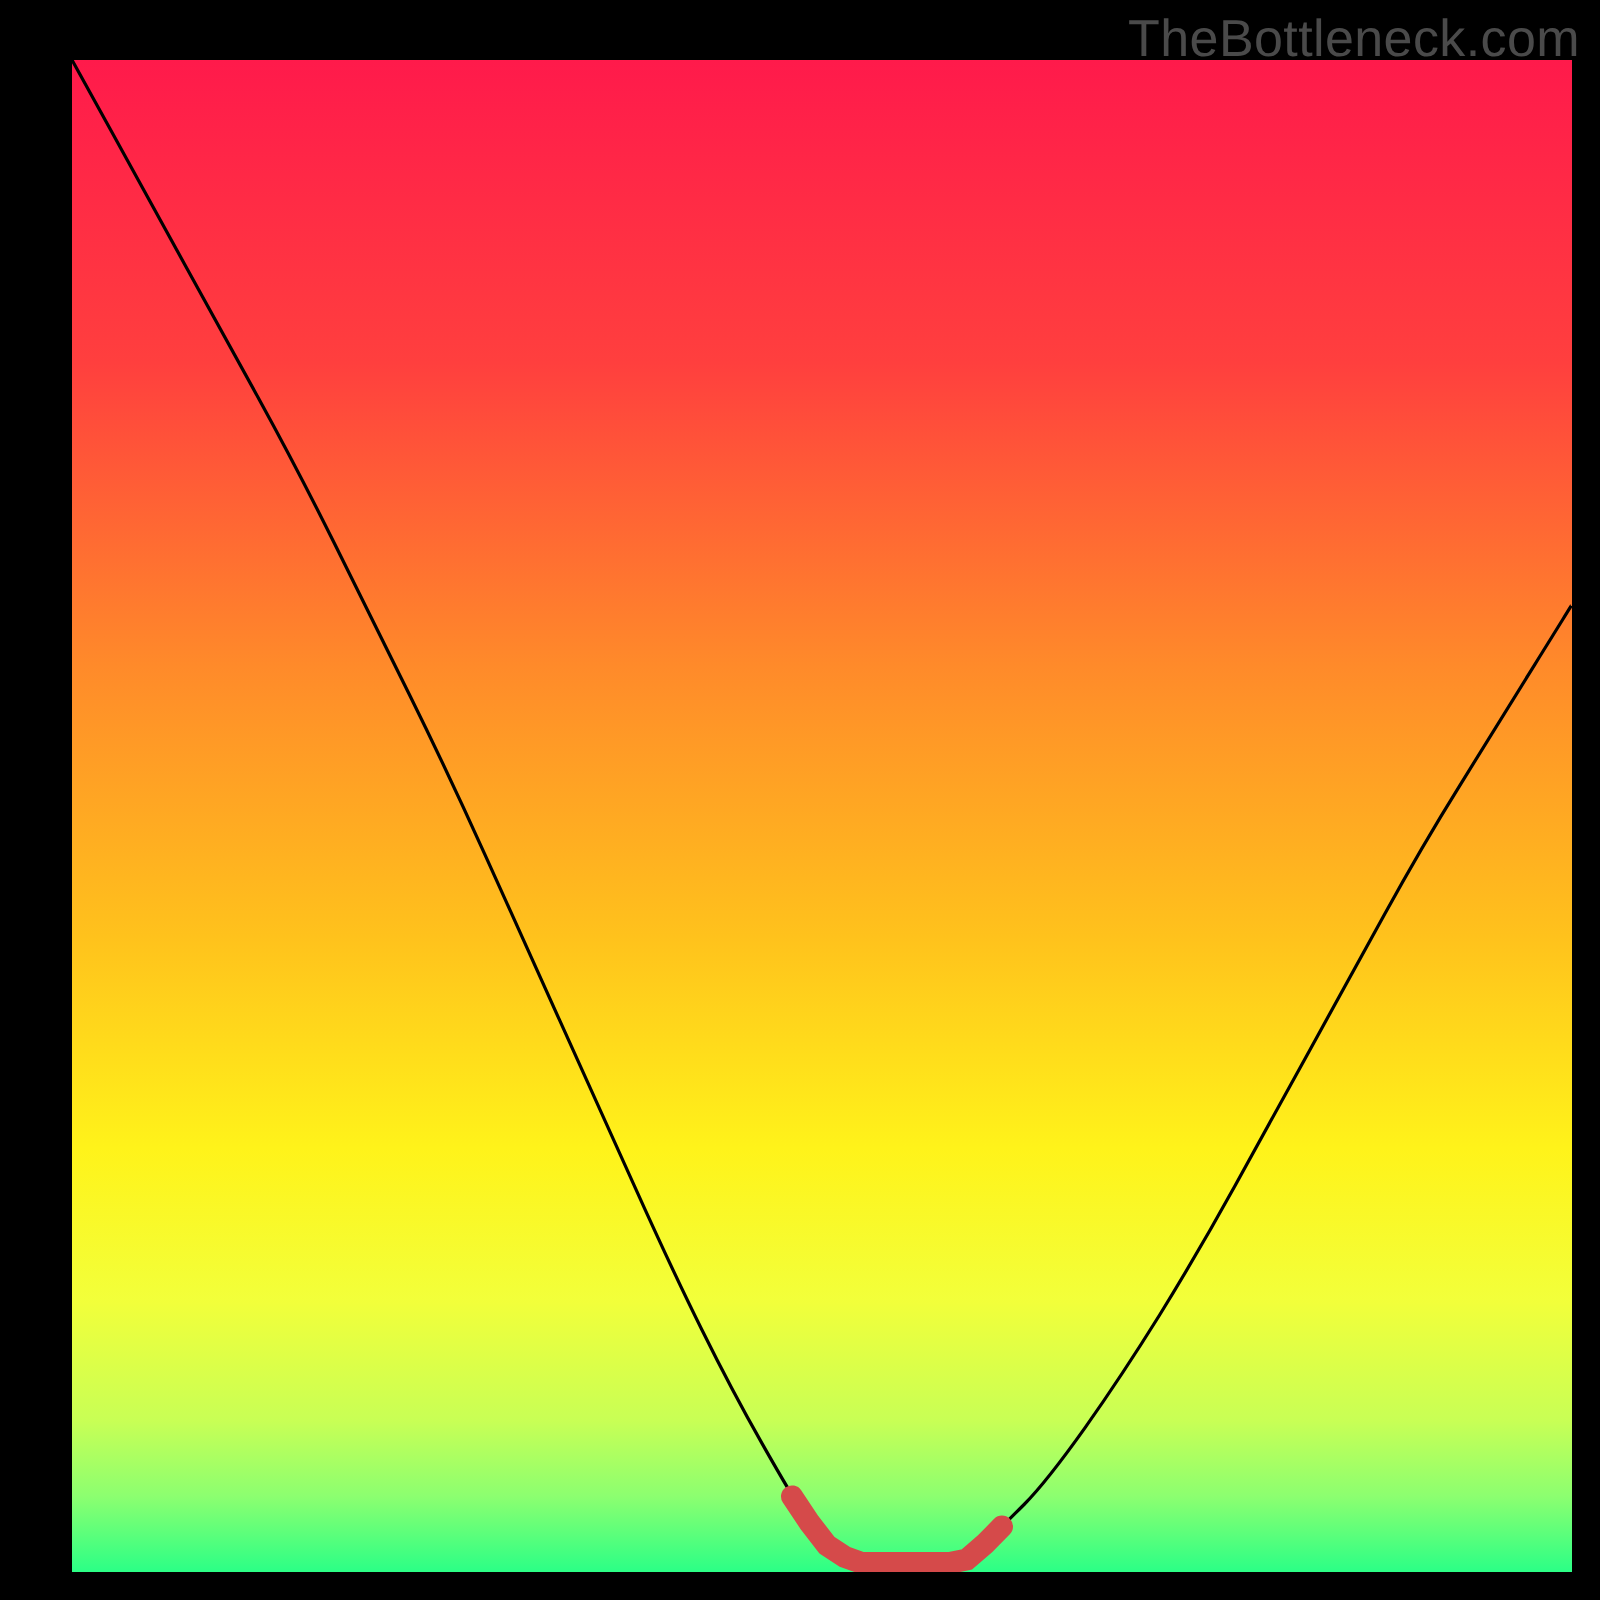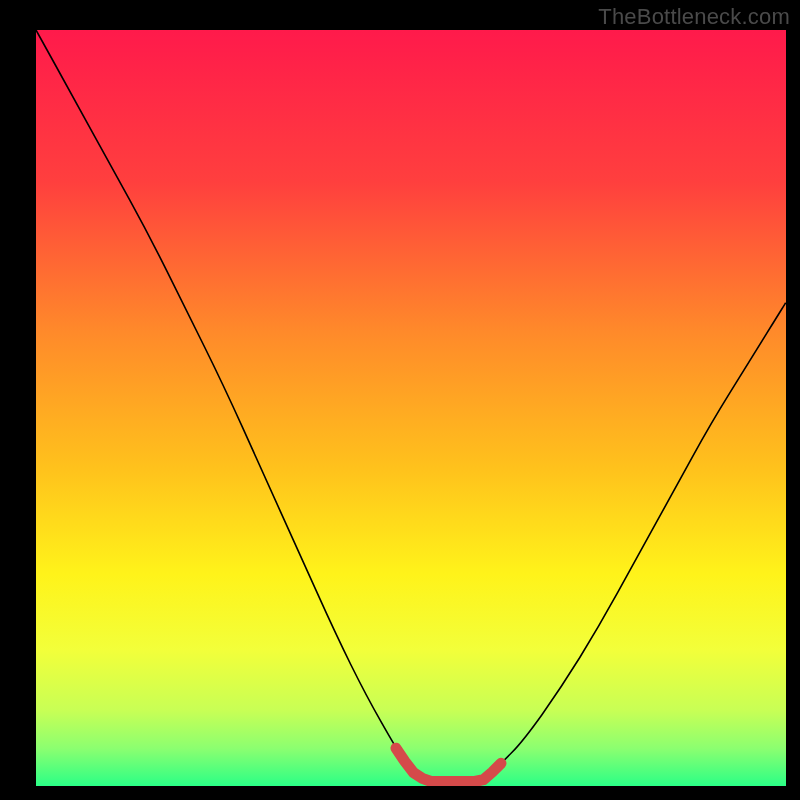--- a/index.html
+++ b/index.html
@@ -15,21 +15,21 @@
     position: relative;
     width: 800px;
     height: 800px;
     background: #000;
   }
   .watermark {
     position: absolute;
     top: 4px;
     right: 10px;
     color: #4a4a4a;
-    font-size: 22px;
+    font-size: 26px;
     font-weight: 400;
     letter-spacing: 0.2px;
     z-index: 50;
   }
   svg.plot {
     position: absolute;
     left: 0;
     top: 0;
   }
 </style>

